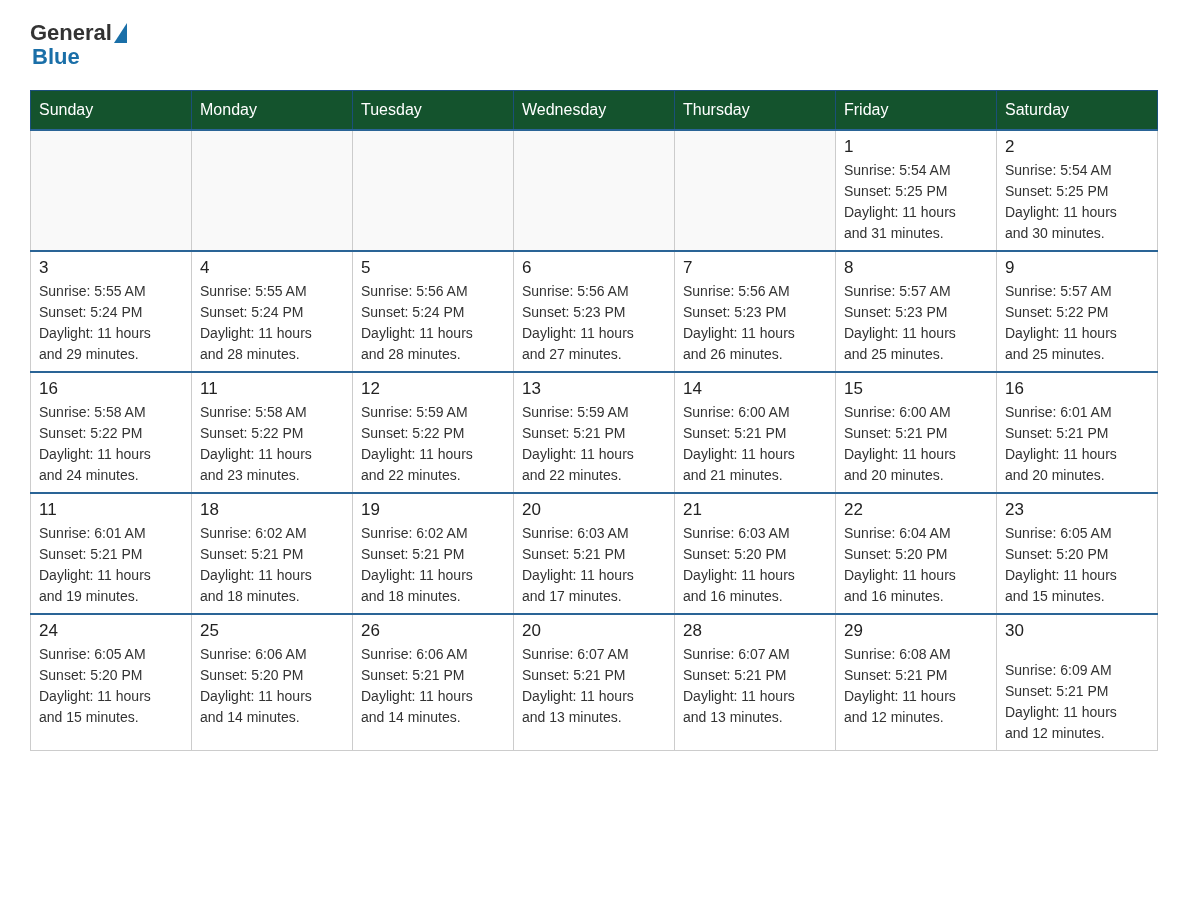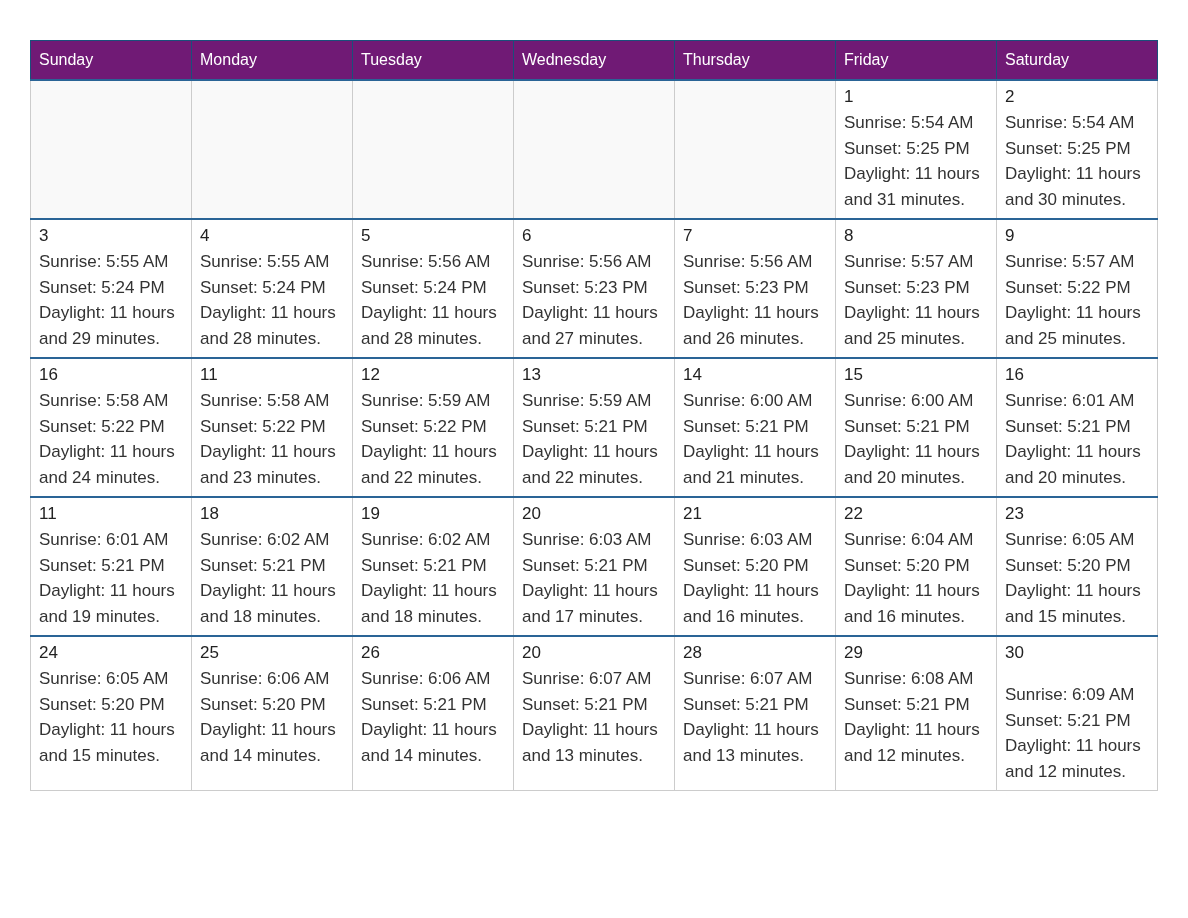--- a/index.html
+++ b/index.html
@@ -43,21 +43,21 @@
     .subtitle {
       font-size: 20px;
       color: #555;
       margin-top: 4px;
     }
     .calendar {
       width: 100%;
       border-collapse: collapse;
     }
     .calendar th {
-      background-color: #701a75;
+      background-color: #14532d;
       color: #fff;
       padding: 10px 8px;
       font-size: 16px;
       font-weight: normal;
       text-align: left;
       border: 1px solid #1a4f7a;
     }
     .calendar td {
       vertical-align: top;
       padding: 6px 8px;
@@ -70,32 +70,41 @@
     .calendar tr td {
       border-top: 2px solid #2a6496;
     }
     .day-number {
       font-size: 17px;
       color: #222;
       font-weight: normal;
       margin-bottom: 3px;
     }
     .day-info {
-      font-size: 17px;
+      font-size: 14px;
       color: #333;
       line-height: 1.5;
     }
     .empty-cell {
       background: #f9f9f9;
     }
   </style>
 </head>
 <body>
 
 <div class="header-area">
+  <div class="logo-area">
+    <div style="display:flex; flex-direction:column; align-items:flex-start;">
+      <div style="display:flex; align-items:center;">
+        <span class="logo-text-general">General</span>
+        <span style="display:inline-block; width:0; height:0; border-left:13px solid transparent; border-right:0px solid transparent; border-bottom:20px solid #1a6fa8; margin-left:2px; margin-bottom:0px; transform: rotate(0deg);"></span>
+      </div>
+      <span class="logo-text-blue" style="margin-top:-2px; margin-left:2px;">Blue</span>
+    </div>
+  </div>
 </div>
 
 <table class="calendar">
   <thead>
     <tr>
     <th>Sunday</th>
         <th>Monday</th>
         <th>Tuesday</th>
         <th>Wednesday</th>
         <th>Thursday</th>

